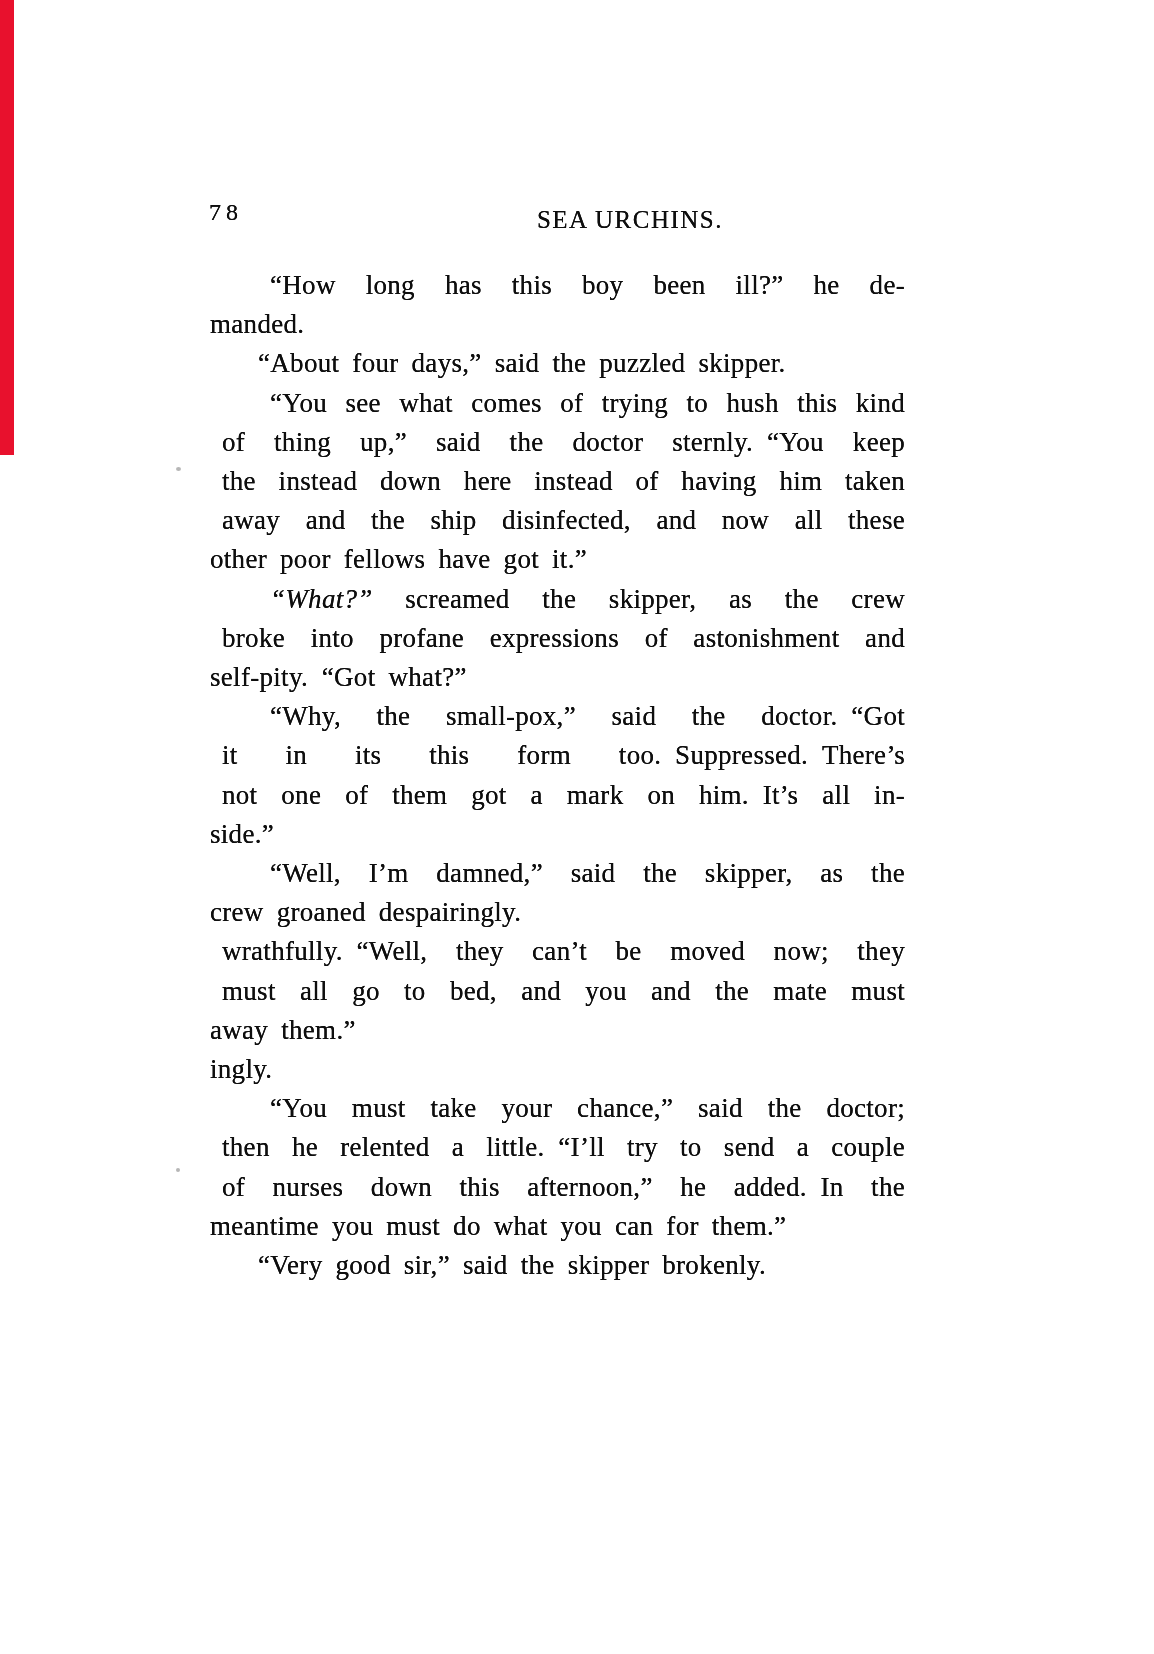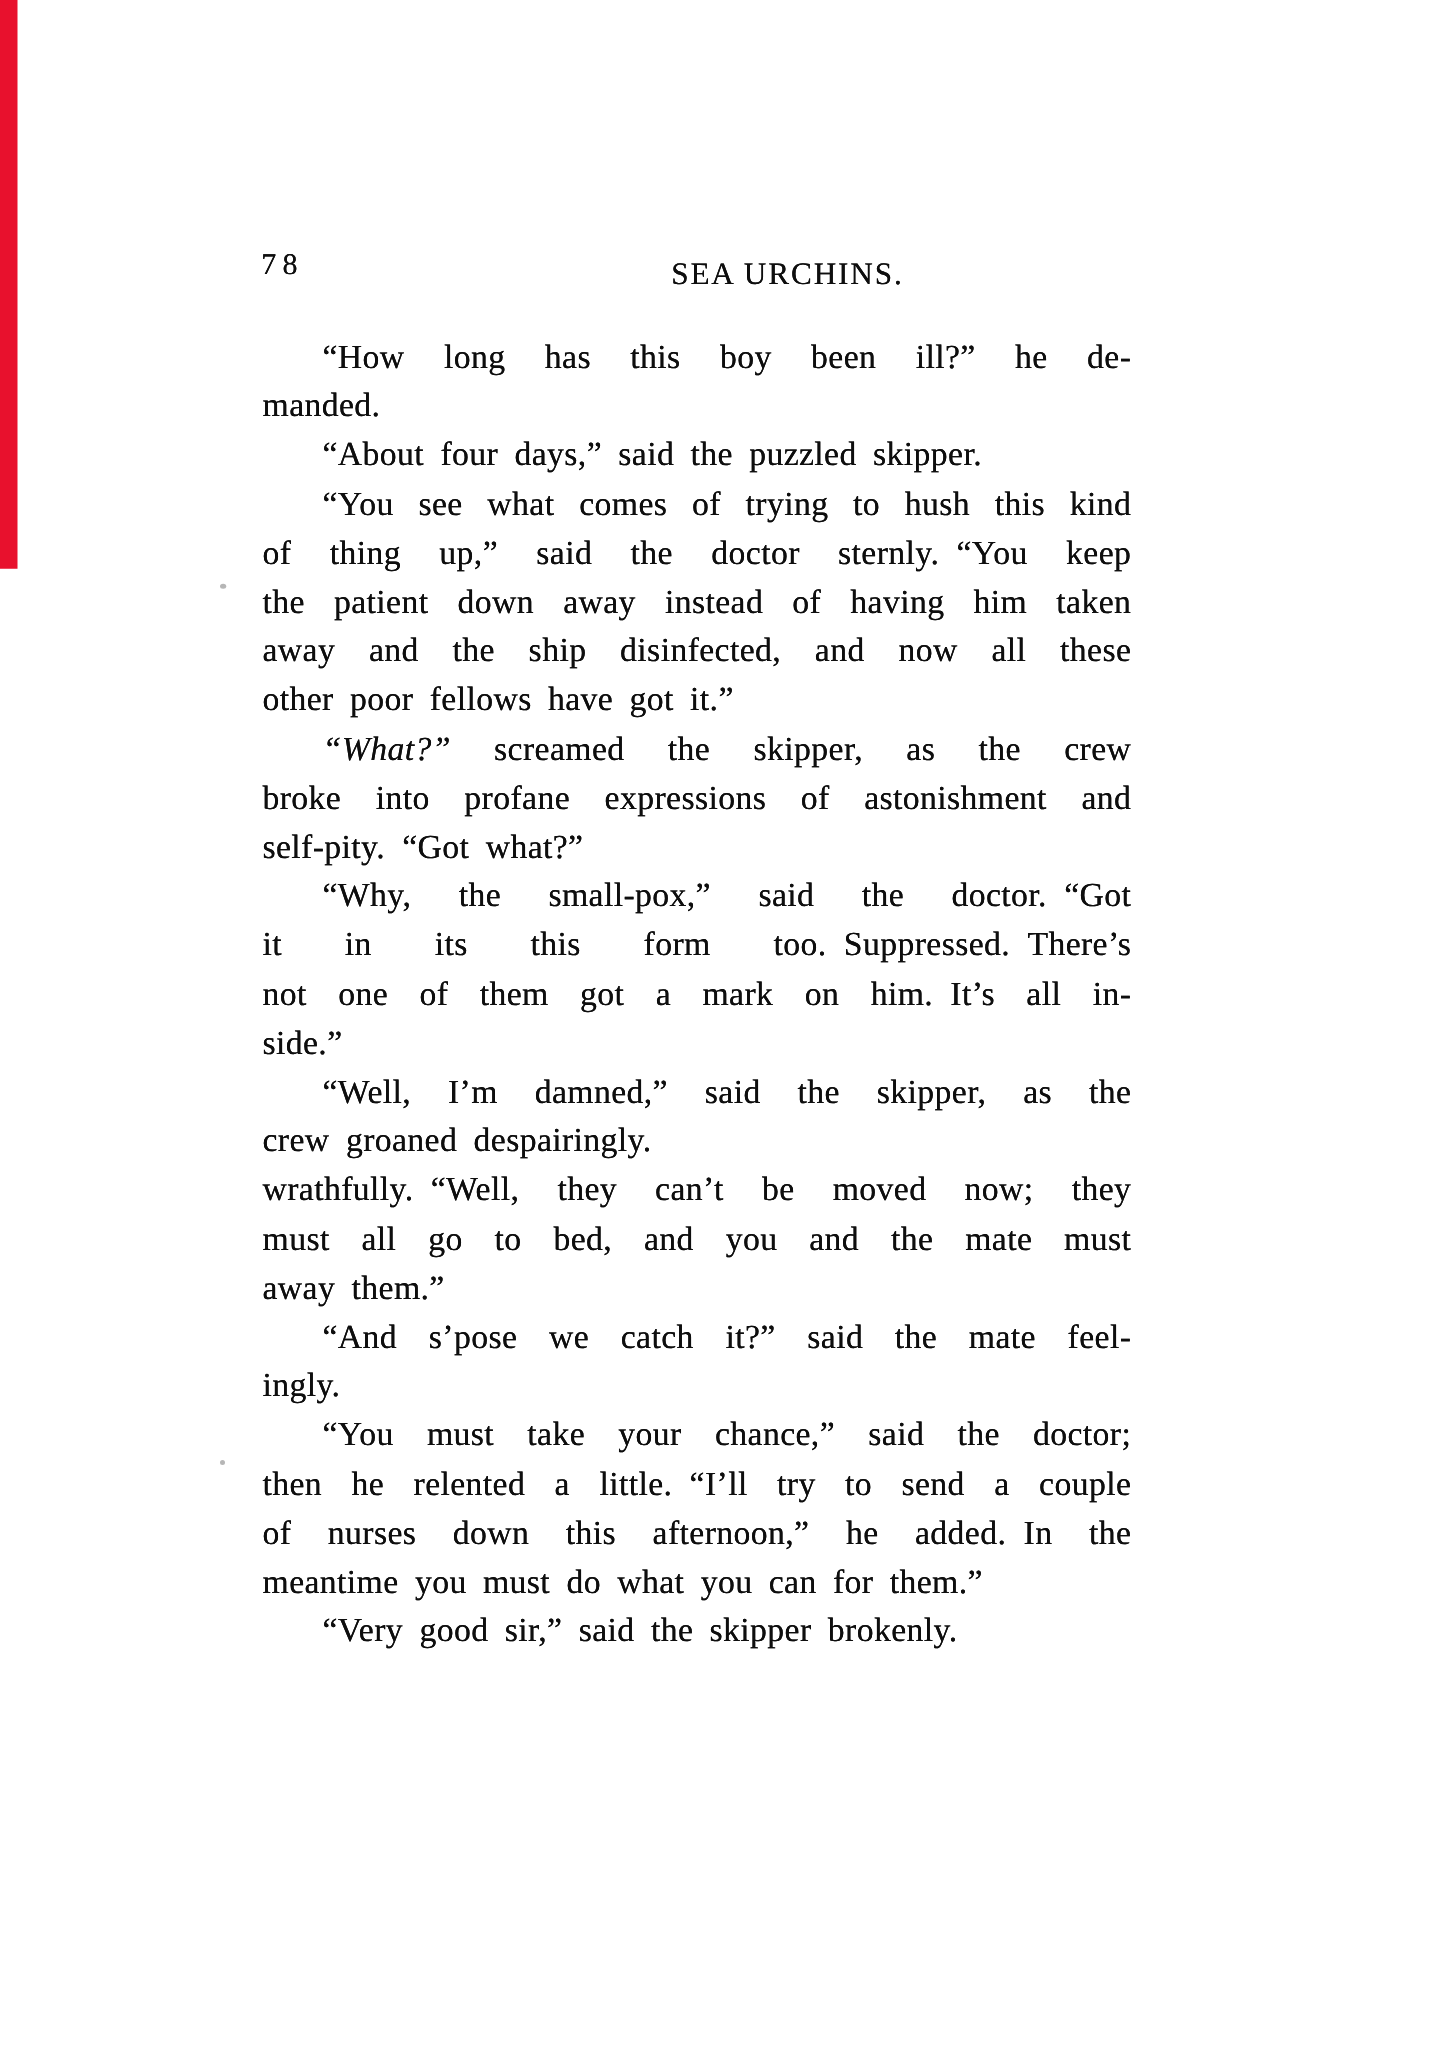--- a/index.html
+++ b/index.html
@@ -27,21 +27,21 @@
     text-shadow:0 0 0.4px currentColor;
     white-space:nowrap;
   }
   .text-block{
     position:absolute;left:210px;top:266px;width:695px;
     font-size:27px;line-height:39.2px;
     word-spacing:6px;letter-spacing:0.3px;
     text-shadow:0 0 0.5px currentColor;
   }
   .line{min-height:39.2px;}
-  .j{text-align:justify;text-align-last:justify;text-justify:inter-word;}
+  .j{text-align:justify;text-align-last:justify;text-justify:inter-word;margin-left:12px;}
   .e{text-align:right;text-align-last:left;}
   .ind{padding-left:48px;}
   .it{font-style:italic;}
   .speck{position:absolute;background:#8f8f8f;border-radius:50%;opacity:0.65;}
   .speck-1{left:176px;top:467px;width:5px;height:4px;}
   .speck-2{left:176px;top:1168px;width:4px;height:4px;}
 </style>
 </head>
 <body>
 
@@ -52,36 +52,35 @@
   <div class="page-number">78</div>
 
   <div class="running-title">SEA URCHINS.</div>
 
   <div class="text-block">
     <div class="line j ind">“How long has this boy been ill?” he de-</div>
     <div class="line e">manded.</div>
     <div class="line e ind">“About four days,” said the puzzled skipper.</div>
     <div class="line j ind">“You see what comes of trying to hush this kind</div>
     <div class="line j">of thing up,” said the doctor sternly. “You keep</div>
-    <div class="line j">the patient down away instead of having him taken</div>
+    <div class="line j">the instead down here instead of having him taken</div>
     <div class="line j">away and the ship disinfected, and now all these</div>
     <div class="line e">other poor fellows have got it.”</div>
     <div class="line j ind"><span class="it">“What?”</span><span> screamed the skipper, as the crew</span></div>
     <div class="line j">broke into profane expressions of astonishment and</div>
     <div class="line e">self-pity. “Got what?”</div>
     <div class="line j ind">“Why, the small-pox,” said the doctor. “Got</div>
     <div class="line j">it in its this form too. Suppressed. There’s</div>
     <div class="line j">not one of them got a mark on him. It’s all in-</div>
     <div class="line e">side.”</div>
     <div class="line j ind">“Well, I’m damned,” said the skipper, as the</div>
     <div class="line e">crew groaned despairingly.</div>
     <div class="line j">wrathfully. “Well, they can’t be moved now; they</div>
     <div class="line j">must all go to bed, and you and the mate must</div>
     <div class="line e">away them.”</div>
-    <div class="line j ind">“And s’pose we catch it?” said the mate feel-</div>
     <div class="line e">ingly.</div>
     <div class="line j ind">“You must take your chance,” said the doctor;</div>
     <div class="line j">then he relented a little. “I’ll try to send a couple</div>
     <div class="line j">of nurses down this afternoon,” he added. In the</div>
     <div class="line e">meantime you must do what you can for them.”</div>
     <div class="line e ind">“Very good sir,” said the skipper brokenly.</div>
   </div>
 
   <div class="speck speck-1"></div>
   <div class="speck speck-2"></div>

